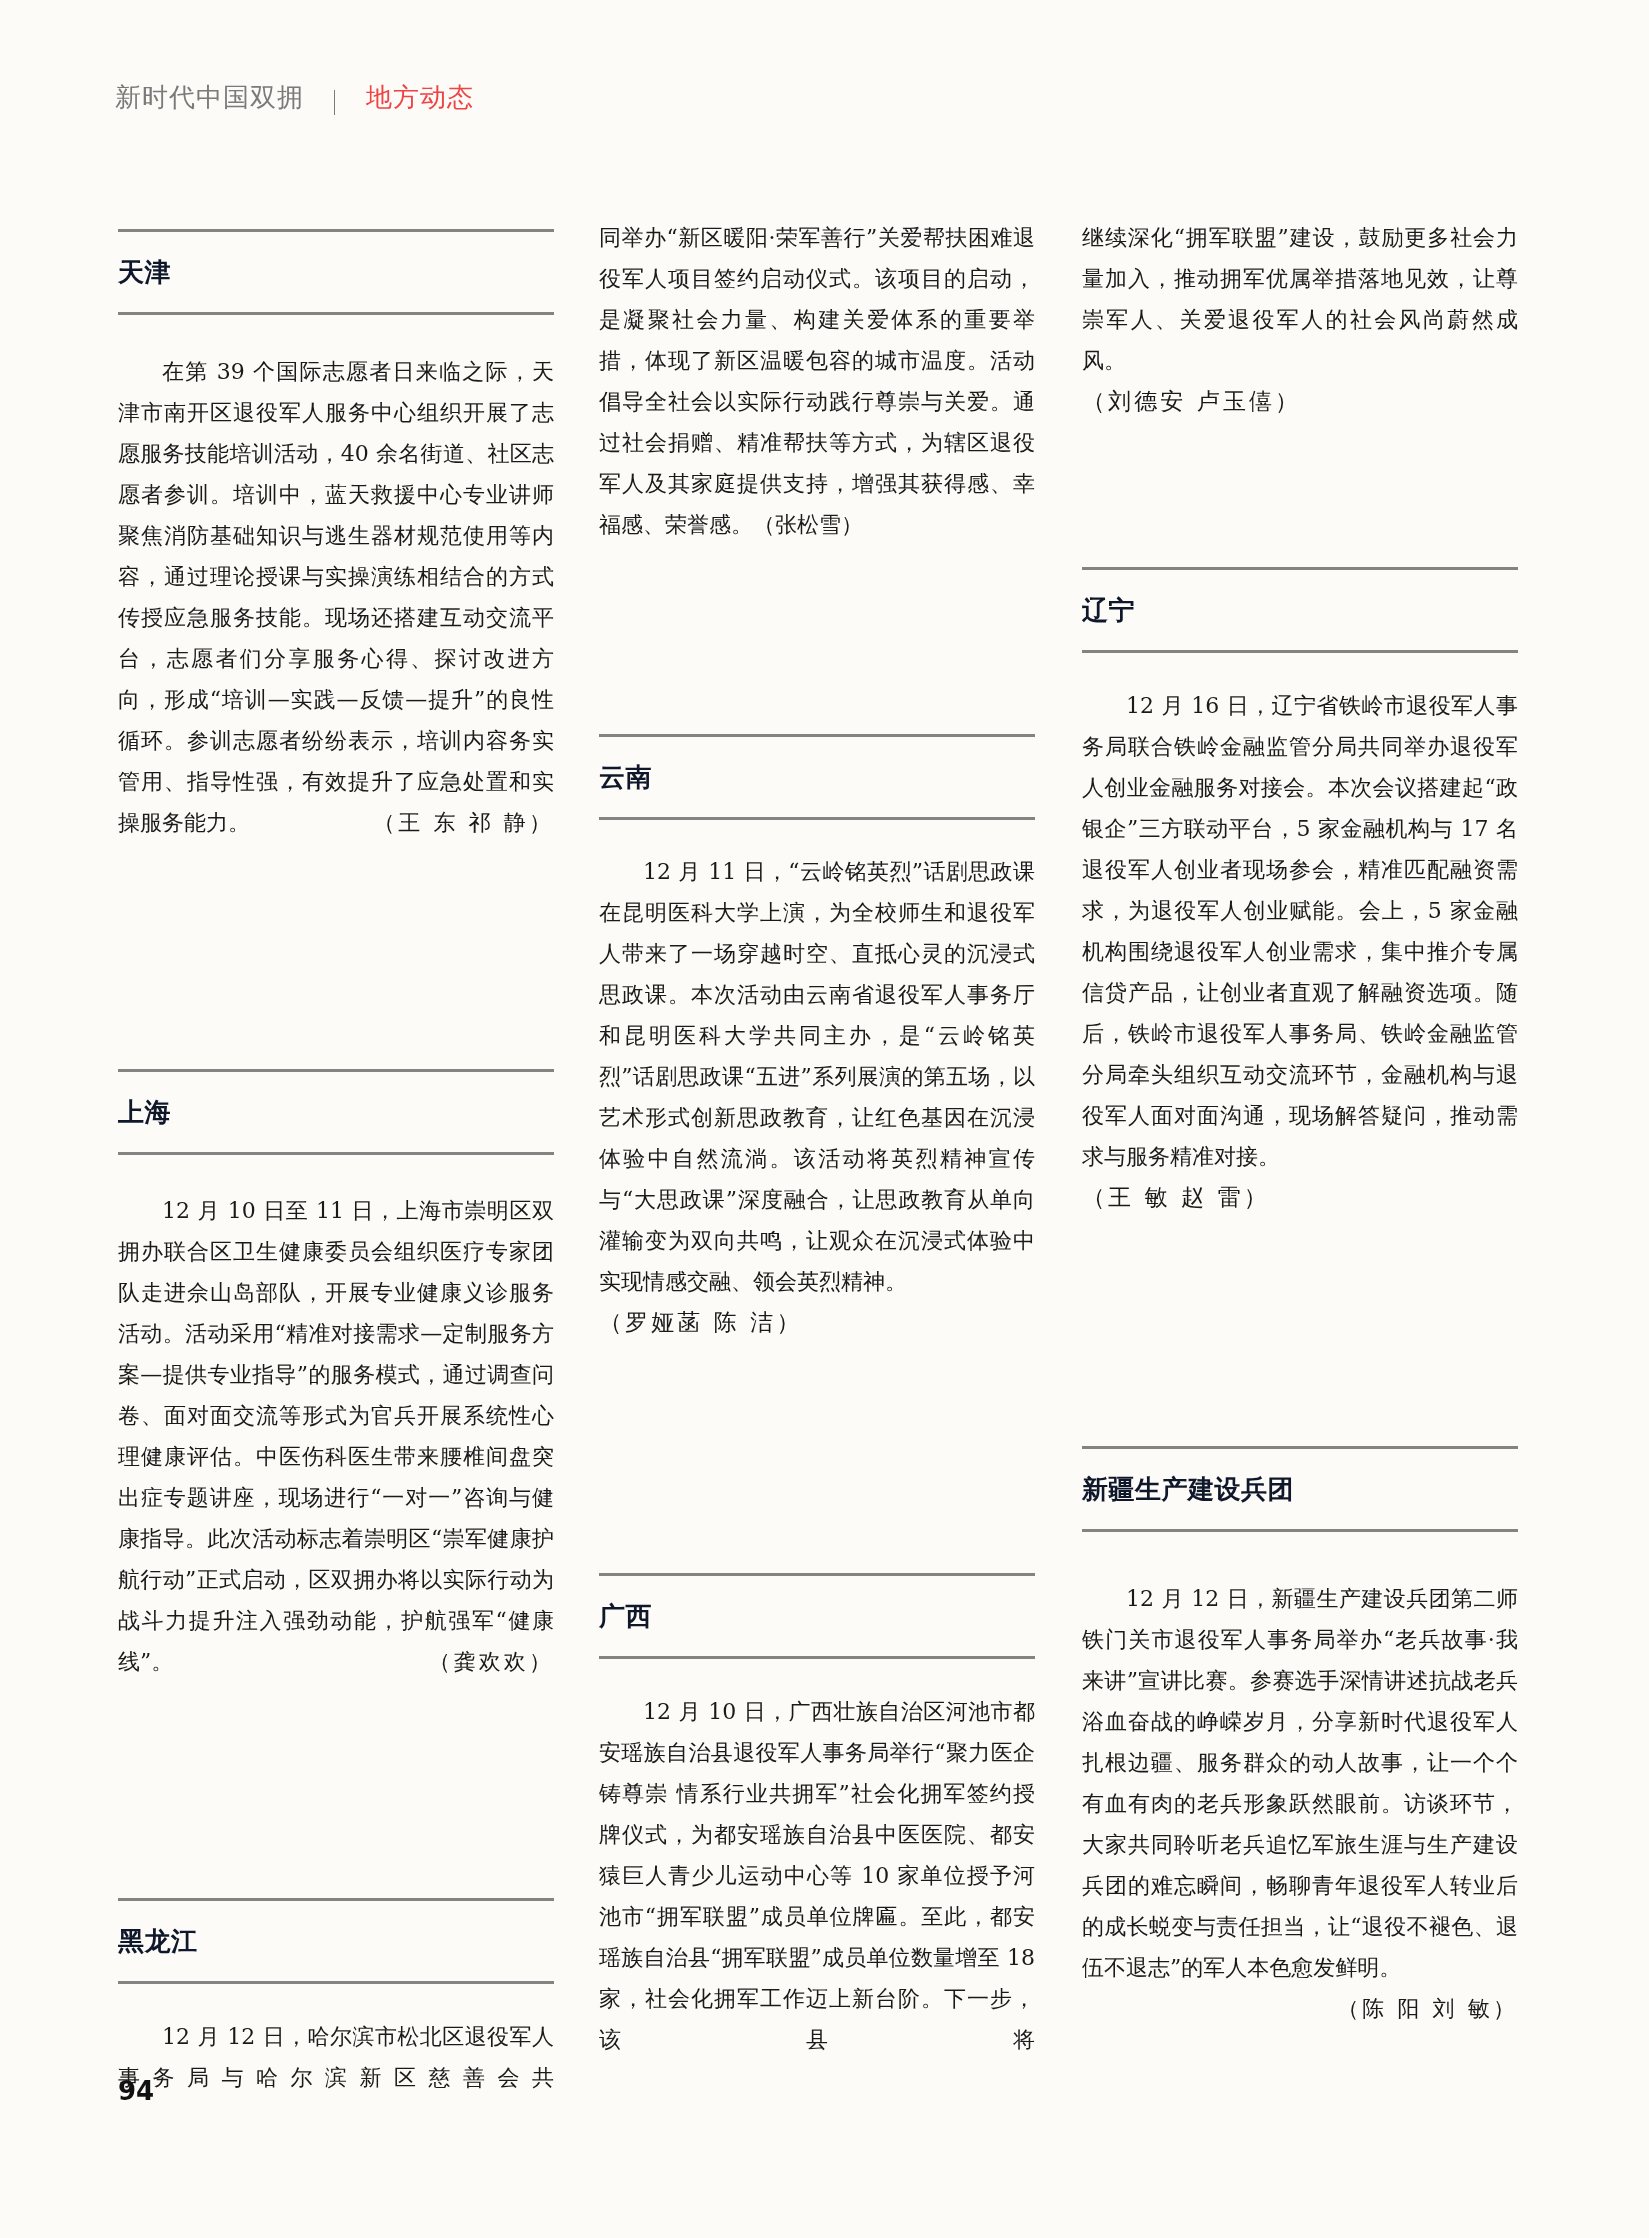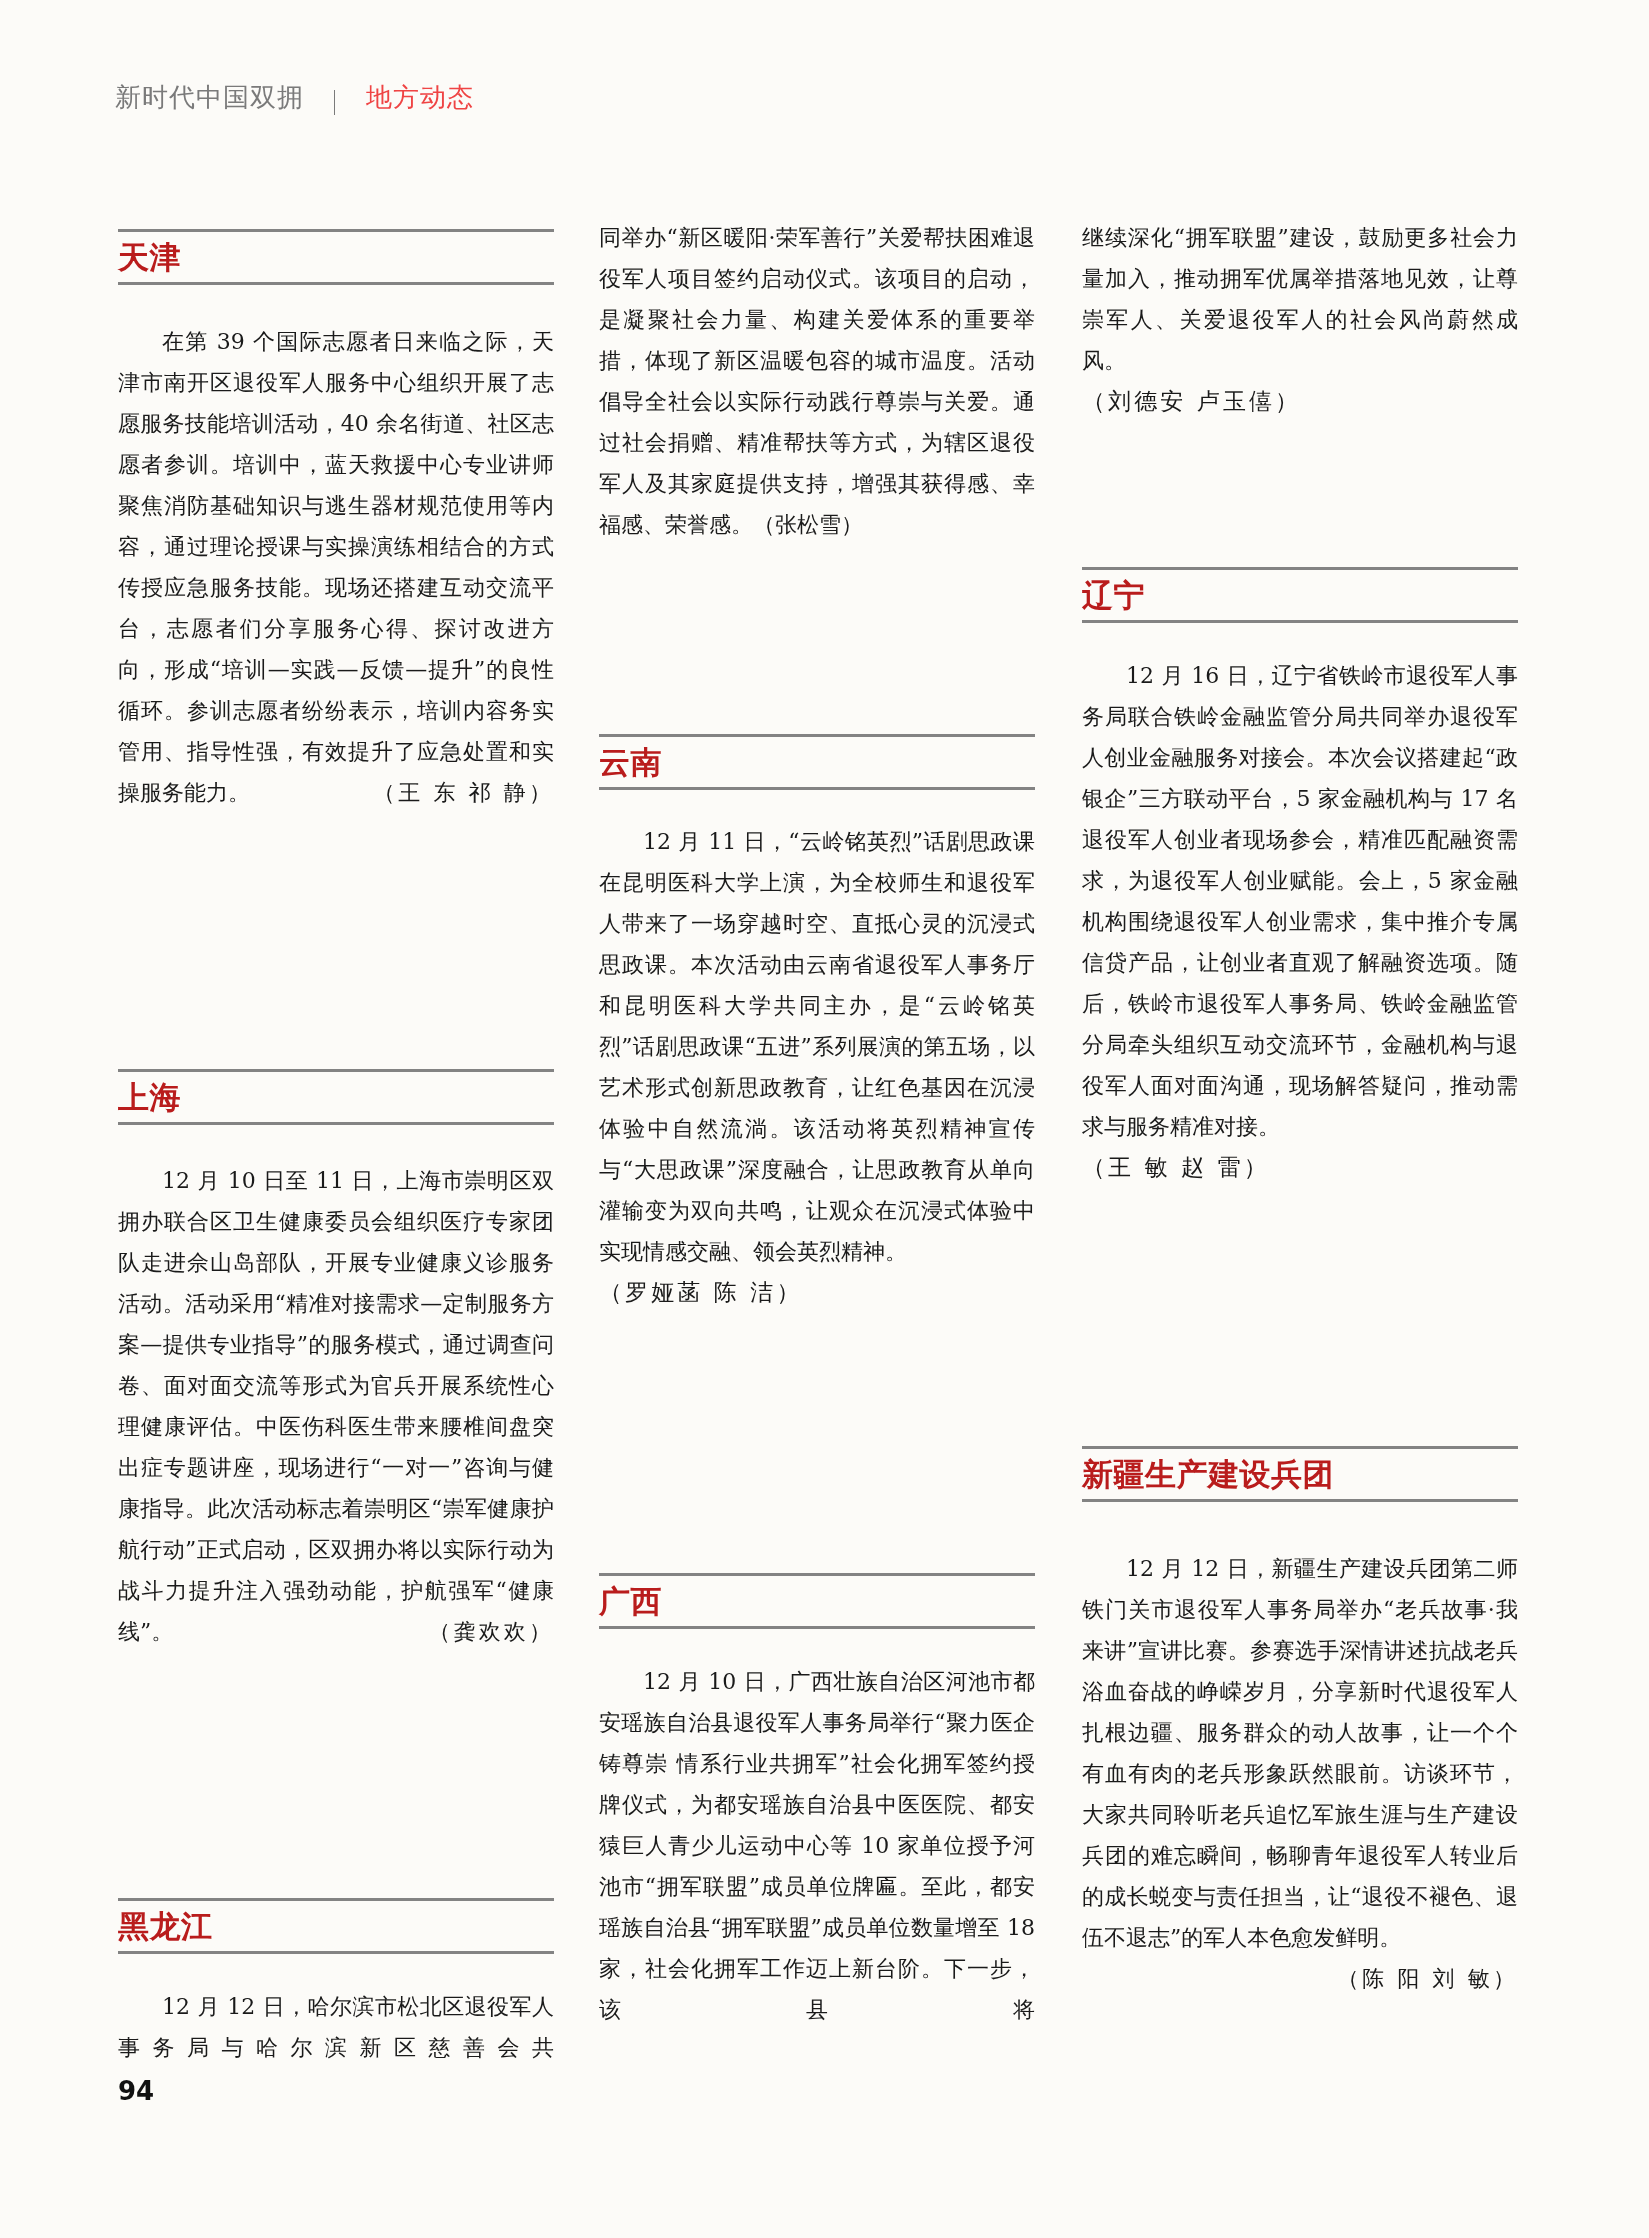--- a/index.html
+++ b/index.html
@@ -12,21 +12,21 @@
     .header .sep { width: 1px; height: 25px; background: #7a7a7a; margin: 0 31px 0 30px; }
     .header .sec { color: #ef4444; font-weight: normal; letter-spacing: 1px; }
 
     .col { position: absolute; top: 0; width: 436px; }
     .col1 { left: 118px; }
     .col2 { left: 599px; }
     .col3 { left: 1082px; }
 
     .block { position: absolute; left: 0; width: 436px; }
     .rule { height: 3.1px; background: #838383; width: 100%; }
-    .region-title { font-family: "DejaVu Sans", "Liberation Sans", sans-serif; font-weight: bold; color: #b91c1c; font-size: 31px; line-height: 47px; height: 50px; display: flex; align-items: center; letter-spacing: 0.5px; }
+    .region-title { font-family: "DejaVu Sans", "Liberation Sans", sans-serif; font-weight: bold; color: #0f172a; font-size: 26px; line-height: 47px; height: 80px; display: flex; align-items: center; letter-spacing: 0.5px; }
     .body-text { font-size: 22px; line-height: 41px; text-align: justify; text-align-last: left; margin: 0; }
     .body-text.indent { text-indent: 2em; }
     .byline { font-family: "DejaVu Serif", "Liberation Serif", serif; font-size: 23px; line-height: 41px; text-align: left; letter-spacing: 3.1px; margin: 0; }
     .inline-byline { float: right; letter-spacing: 3.1px; }
     .page-number { position: absolute; left: 118px; top: 2076px; font-family: "DejaVu Sans", "Liberation Sans", sans-serif; font-weight: bold; font-size: 26px; color: #111; }
   </style>
 </head>
 <body>
 
 <div class="header">

